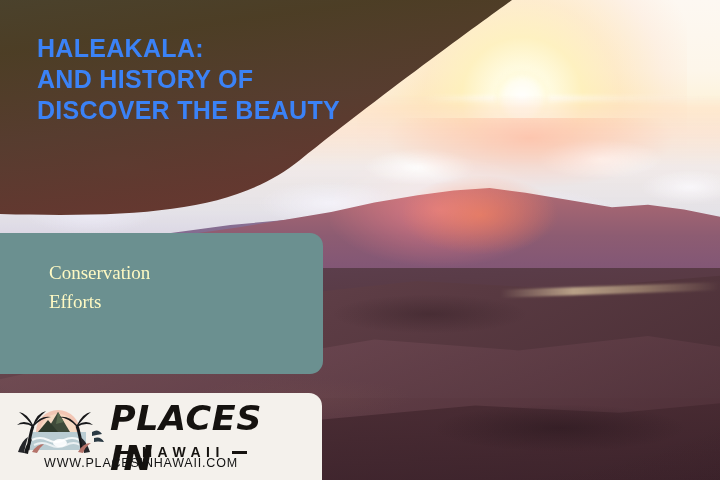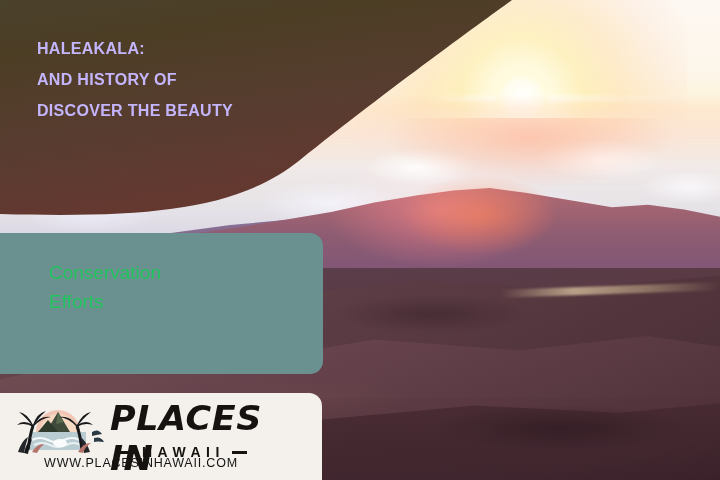--- a/index.html
+++ b/index.html
@@ -155,41 +155,42 @@
     position:absolute;left:0;top:0;width:560px;height:220px;
     background:linear-gradient(172deg,#453c26 0%,#47381f 18%,#52372a 48%,#5e332a 72%,#6a332a 100%);
     opacity:.97;
     
     clip-path:path("M0,0 L512,0 C512,0 392,86 300,160 C238,210 150,218 0,214 Z");
   }
 
   
   .title{
     position:absolute;left:37px;top:33px;width:420px;
-    color:#c4b5fd;
+    color:#3b82f6;
     font-weight:bold;
-    font-size:16px;
+    font-size:25px;
     line-height:31px;
     letter-spacing:.3px;
     text-transform:uppercase;
   }
   .title div{white-space:nowrap;}
 
   
   .subtitle-panel{
     position:absolute;left:-12px;top:233px;width:335px;height:141px;
     background:#6b9090;
     border-radius:0 13px 13px 0;
   }
   .subtitle{
     position:absolute;left:49px;top:258px;width:280px;
-    color:#22c55e;
+    color:#fef9c3;
     font-size:19px;
     line-height:29px;
     font-weight:400;
+    font-family:Liberation Serif, serif;
   }
   .subtitle div{white-space:nowrap;}
 
   
   .logo-card{
     position:absolute;left:-14px;top:393px;width:336px;height:87px;
     background:#f4f1ec;
     border-radius:0 13px 0 0;
   }
   .logo-mark{position:absolute;left:22px;top:5px;width:98px;height:62px;}

